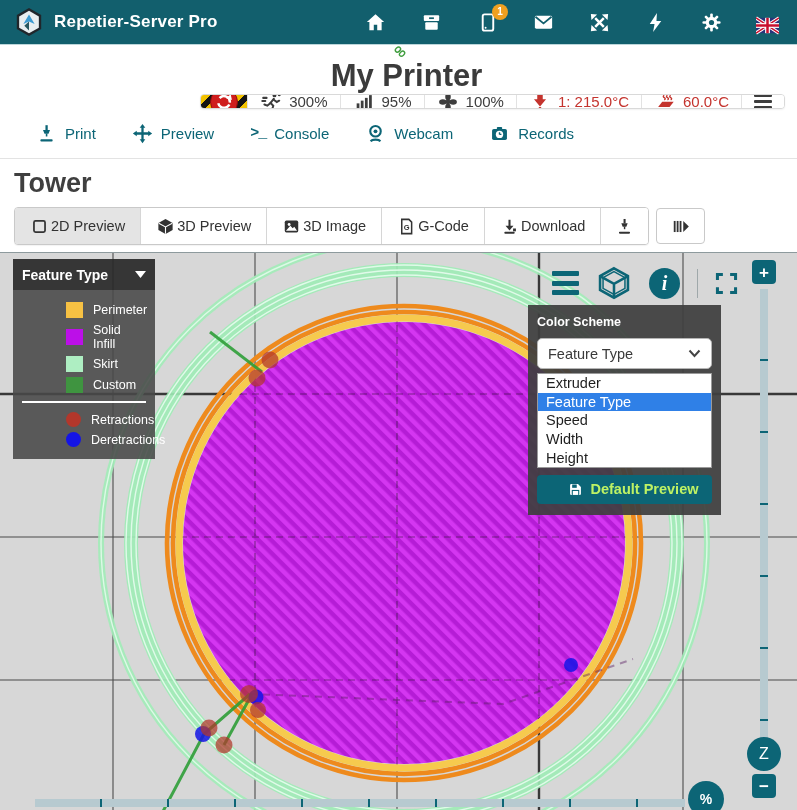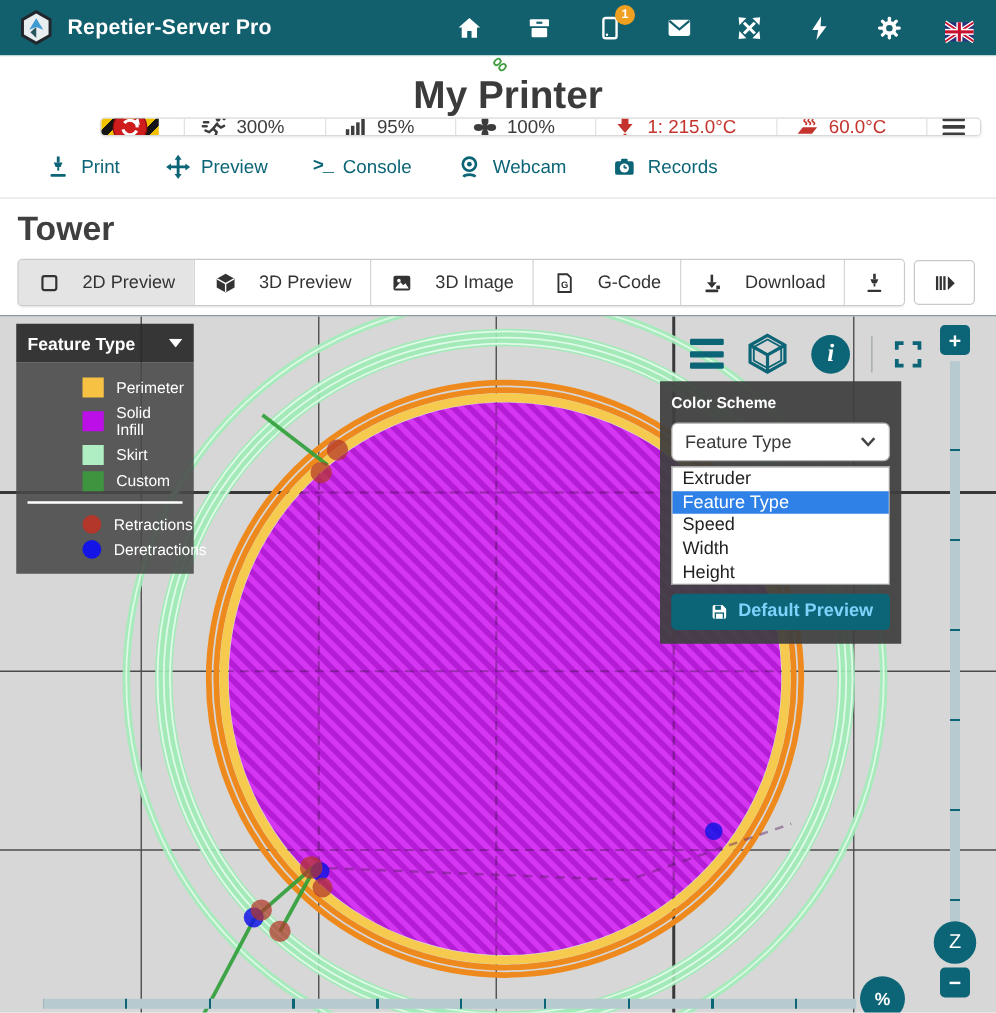--- a/index.html
+++ b/index.html
@@ -18,21 +18,21 @@
   .badge { position:absolute; top:-7px; right:-9px; min-width:16px; height:16px; border-radius:8px;
     background:#f0a020; color:#fff; font-size:10px; font-weight:bold; display:flex;
     align-items:center; justify-content:center; padding:0 3px; }
   .flag { width:26px; height:17px; margin-top:3px; }
 
   
   .printer-row { height:64px; display:flex; align-items:center; padding:0 12px 0 14px; background:#fff;flex-direction:column; }
   .chain { width:46px; height:46px; }
   .printer-name { font-size:31px; font-weight:bold; color:#3b3b3b; margin-left:14px; white-space:nowrap; }
   .ptoolbar { margin-left:auto; display:flex; align-items:stretch; height:46px;
-    border:1px solid #d9d9d9; border-radius:4px; overflow:hidden; background:#fff; box-shadow:0 1px 2px rgba(0,0,0,.06);gap:20px;}
+    border:1px solid #d9d9d9; border-radius:4px; overflow:hidden; background:#fff; box-shadow:0 1px 2px rgba(0,0,0,.06);}
   .pseg { display:flex; align-items:center; gap:7px; padding:0 12px; border-left:1px solid #e2e2e2;
     font-size:15px; color:#3d3d3d; cursor:pointer; background:#fff; white-space:nowrap; }
   .pseg:first-child { border-left:none; padding:0; }
   .pseg.red { color:var(--red,#c4332d); }
   .pseg svg { width:22px; height:22px; }
   .estop { width:46px; height:46px; display:flex; align-items:center; justify-content:center;
     background:repeating-linear-gradient(135deg,#f2c200 0 6px,#141414 6px 12px); }
   .estop-core { width:28px; height:28px; border-radius:50%; background:#cf1d1d; border:1.5px solid #8e0d0d;
     display:flex; align-items:center; justify-content:center; }
   .estop-core svg { width:20px; height:20px; }
@@ -45,21 +45,21 @@
   .tab { display:flex; align-items:center; gap:8px; color:var(--accent,#0c6576); font-size:15px;
     font-weight:500; cursor:pointer; }
   .tab svg { width:21px; height:21px; }
   .console-glyph { font-family:"Liberation Mono",monospace; font-weight:bold; font-size:15px; letter-spacing:-1px; }
 
   
   .job-title { font-size:27px; font-weight:bold; color:#3f3f3f; margin:9px 0 8px 14px; }
   .viewrow { display:flex; align-items:center; margin-left:14px; }
   .vgroup { display:flex; border:1px solid #c9c9c9; border-radius:4px; overflow:hidden;
     background:#fff; box-shadow:0 1px 1px rgba(0,0,0,.05); }
-  .vbtn { display:flex; align-items:center; gap:17px; padding:0 15px; height:36px; font-size:14.5px;
+  .vbtn { display:flex; align-items:center; gap:2px; padding:0 15px; height:36px; font-size:14.5px;
     color:#333; background:#fff; border:none; border-left:1px solid #d6d6d6; cursor:pointer;
     font-family:inherit; }
   .vbtn:first-child { border-left:none; }
   .vbtn.active { background:#e4e4e4; }
   .vbtn svg { width:19px; height:19px; }
   .vbtn.icon-only { padding:0 14px; }
   .vbtn-single { margin-left:7px; display:flex; align-items:center; padding:0 14px; height:36px;
     border:1px solid #c9c9c9; border-radius:4px; background:#fff; cursor:pointer; }
   .vbtn-single svg { width:19px; height:19px; }
 
@@ -96,21 +96,21 @@
     padding:10px 9px 11px 9px; }
   .scheme-label { color:#fff; font-size:12.5px; font-weight:bold; margin-bottom:9px; }
   .sel-box { height:31px; background:#fff; border:1px solid #b5b5b5; border-radius:5px;
     display:flex; align-items:center; padding:0 10px; font-size:14.5px; color:#3a3a3a; cursor:pointer; }
   .sel-box svg { margin-left:auto; width:13px; height:9px; }
   .opt-list { margin-top:4px; background:#fff; border:1px solid #9a9a9a; }
   .opt { height:18.6px; display:flex; align-items:center; padding:0 8px; font-size:14.5px;
     color:#1f1f1f; cursor:pointer; }
   .opt.sel { background:var(--select_highlight,#2f80e7); color:#fff; }
   .scheme-btn { margin-top:7px; height:29px; width:100%; background:var(--accent,#0c6576);
-    border:none; border-radius:4px; color:#7dd3fc; font-size:14.5px; font-weight:bold;
+    border:none; border-radius:4px; color:#bef264; font-size:14.5px; font-weight:bold;
     display:flex; align-items:center; justify-content:center; gap:8px; cursor:pointer; font-family:inherit;padding-left:17px; }
   .scheme-btn svg { width:15px; height:15px; }
 
   
   .sq-btn { position:absolute; width:24px; height:24px; border-radius:4px; background:var(--accent,#0c6576);
     color:#fff; font-size:17px; font-weight:bold; display:flex; align-items:center; justify-content:center;
     cursor:pointer; line-height:1; }
   .zoom-in  { left:752px; top:7px; }
   .zoom-out { left:752px; top:521px; }
   .vtrack { position:absolute; left:760px; top:36px; width:8px; height:466px; background:#b7cad0;

